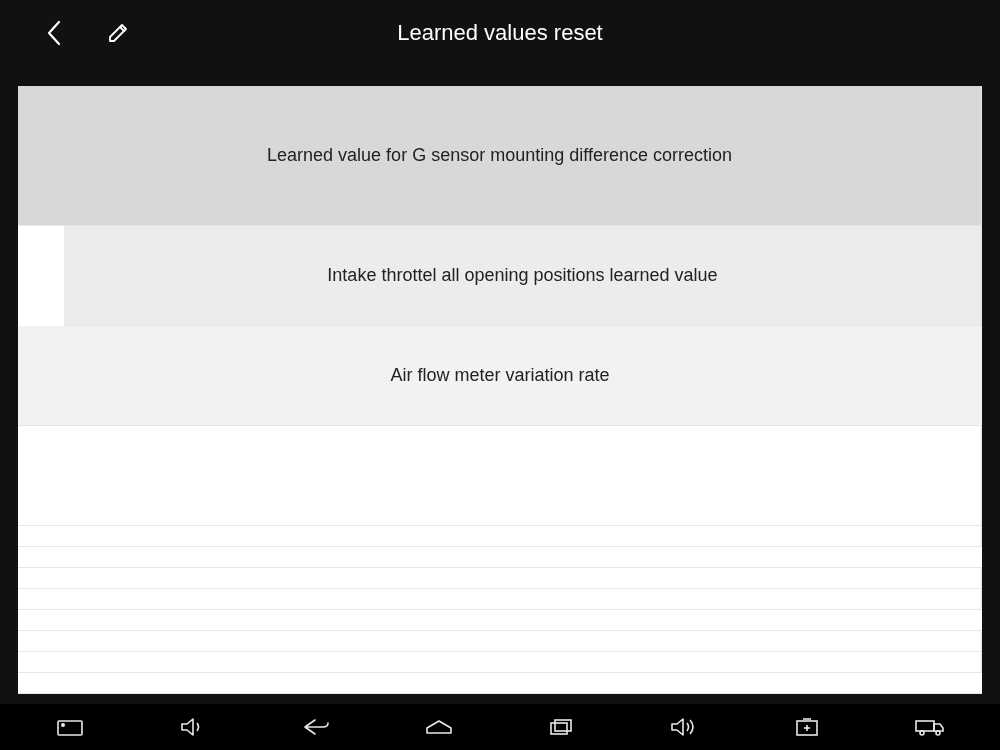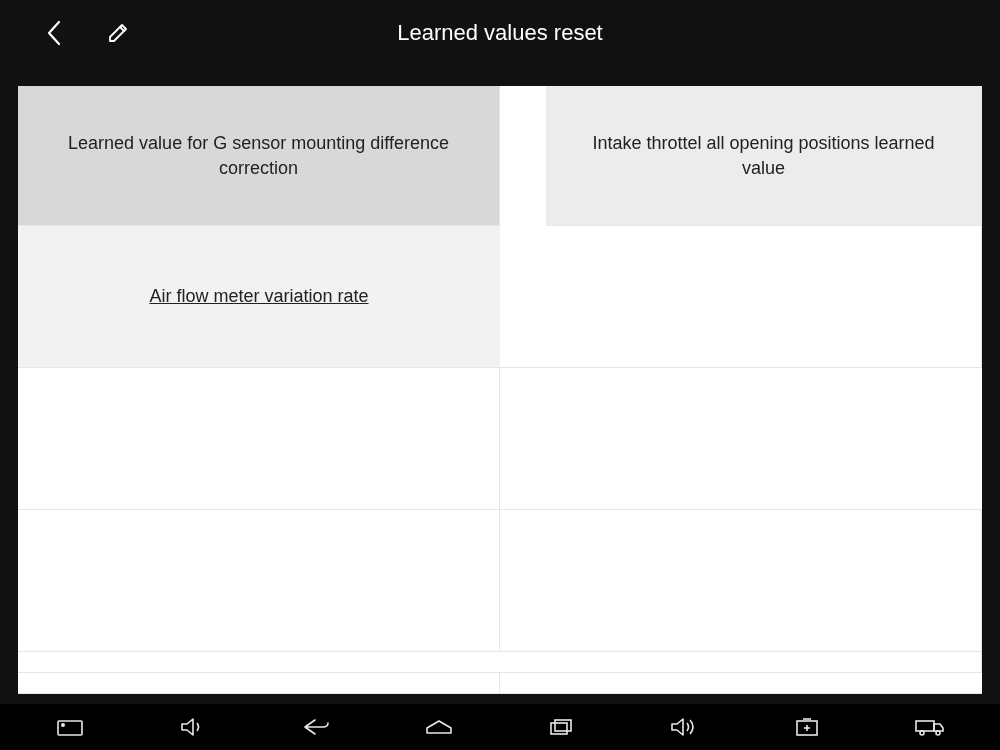--- a/index.html
+++ b/index.html
@@ -33,40 +33,40 @@
 
   .content {
     flex: 1;
     background: #111;
     padding: 20px 18px 10px 18px;
   }
   .grid {
     width: 100%; height: 100%;
     background: #fff;
     display: grid;
-    grid-template-columns: 1fr 1fr;
+    grid-template-columns: 1fr;
     grid-template-rows: 140px 1fr 1fr 1fr;
   }
   .cell {
     border-right: 1px solid #e6e6e6;
     border-bottom: 1px solid #e6e6e6;
     display: flex;
     align-items: center;
     justify-content: center;
     text-align: center;
     padding: 10px 24px;
     font-size: 18px;
     color: #222;
     line-height: 1.35;
     cursor: pointer;
   }
   .cell:nth-child(3n) { border-right: none; }
   .hdr1 { background: #d8d8d8; }
   .hdr2 { background: #ececec; margin-left: 46px; }
-  .hdr3 { background: #f2f2f2; text-decoration: underline; }
+  .hdr3 { background: #f2f2f2; }
 
   .navbar {
     height: 46px;
     background: #000;
     display: flex;
     align-items: center;
     justify-content: space-between;
     padding: 0 40px;
   }
   .navbtn {

